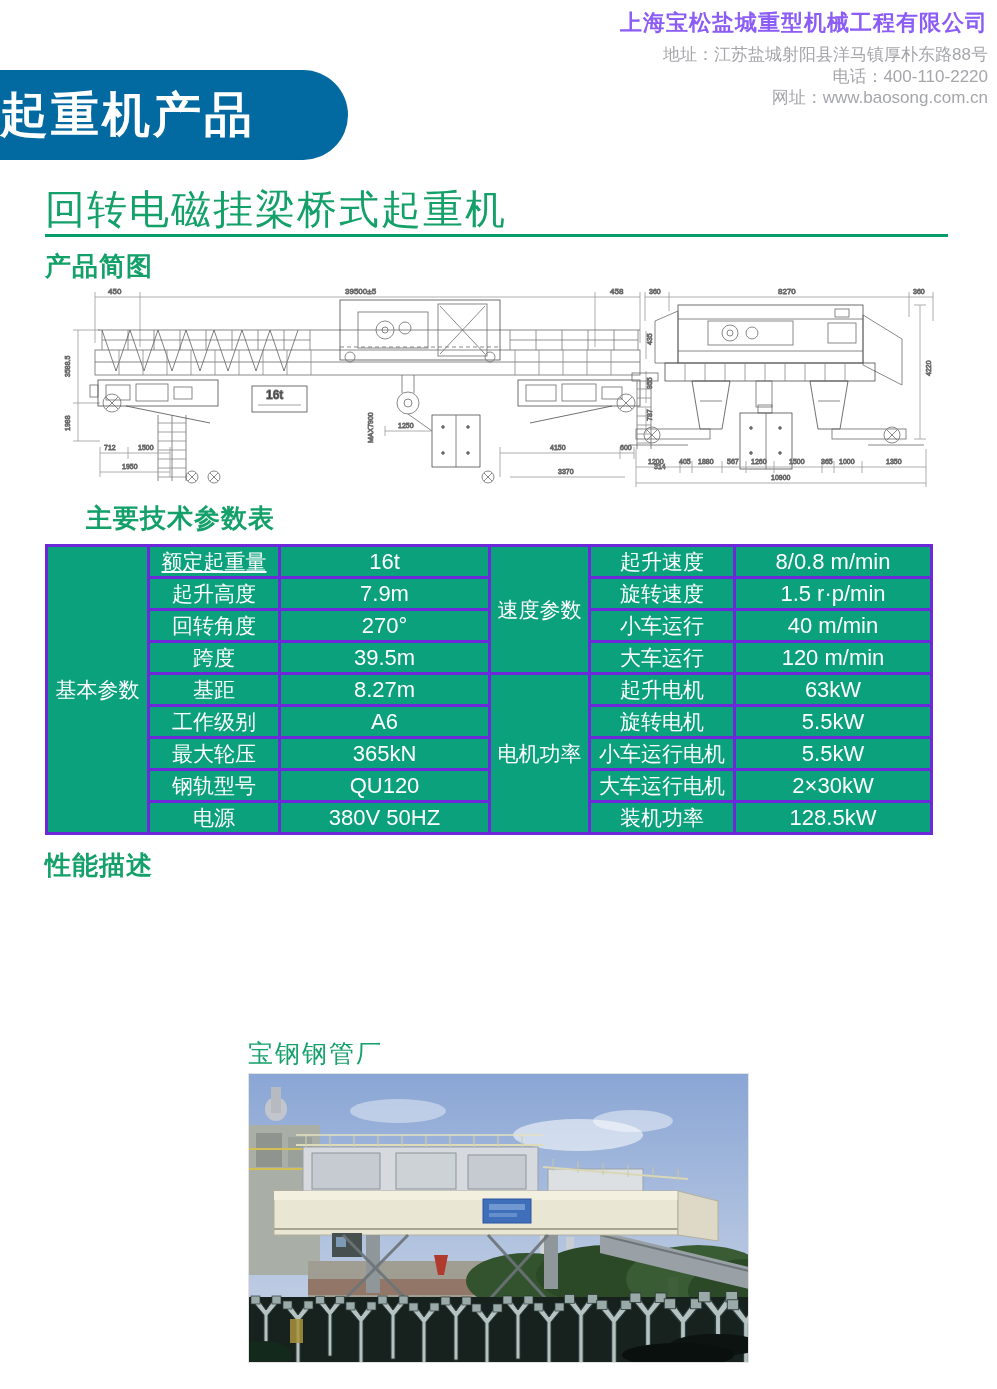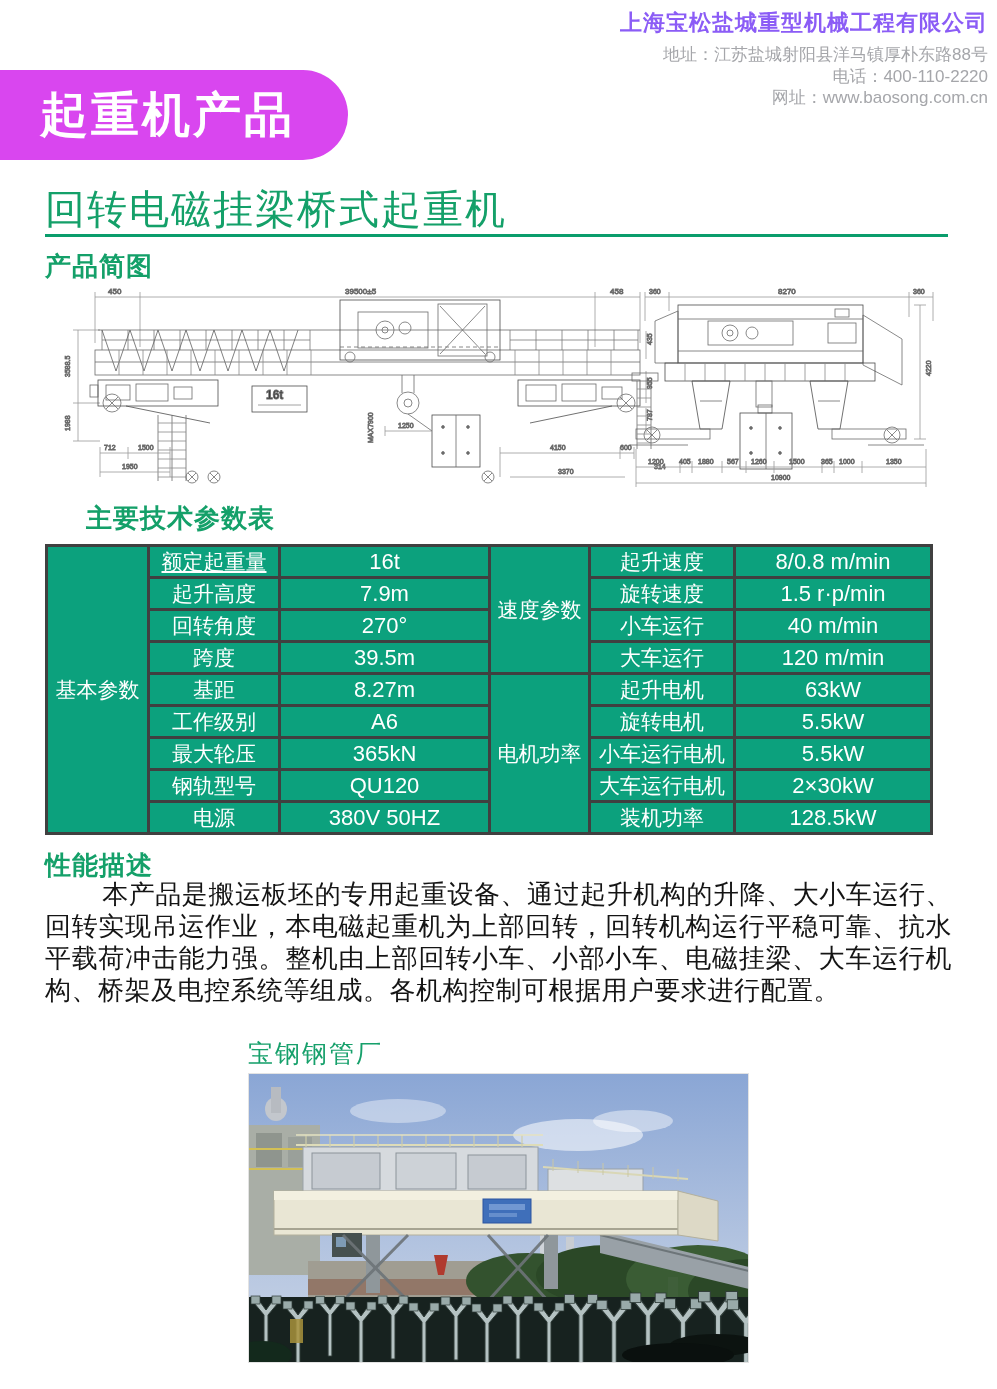--- a/index.html
+++ b/index.html
@@ -5,40 +5,40 @@
   html,body{margin:0;padding:0;background:#ffffff;}
   .page{position:relative;width:997px;height:1389px;background:#fff;overflow:hidden;
         font-family:"Liberation Sans","DejaVu Sans",sans-serif;}
 
   
   .header{position:absolute;top:8px;right:9px;text-align:right;}
   .company{font-size:22px;font-weight:bold;color:#8b5cf6;letter-spacing:1px;margin-bottom:6px;}
   .contact{font-size:17px;color:#a5a6aa;line-height:21.5px;}
 
   
-  .banner{position:absolute;left:0;top:70px;width:348px;height:90px;background:#d946ef;
+  .banner{position:absolute;left:0;top:70px;width:348px;height:90px;background:#0369a1;
           border-radius:0 46px 46px 0;display:flex;align-items:center;box-sizing:border-box;
-          padding-left:40px;}
+          }
   .banner-label{color:#ffffff;font-size:48px;font-weight:bold;letter-spacing:3px;}
 
   
   .product-title{position:absolute;left:45px;top:182px;font-size:40px;font-weight:normal;
                  color:#14a069;letter-spacing:2px;}
   .title-rule{position:absolute;left:45px;top:234px;width:903px;height:3px;background:#0a9d6c;}
 
   .sec-heading{position:absolute;left:45px;font-size:26px;font-weight:bold;color:#14a069;letter-spacing:1px;}
   .sec-diagram{top:249px;}
   .sec-spec{top:501px;margin-left:41px;}
   .sec-perf{top:848px;}
 
   .diagram-wrap{position:absolute;left:40px;top:281px;width:957px;height:212px;}
 
   
   .spec{position:absolute;left:45px;top:544px;border-collapse:collapse;table-layout:fixed;width:885px;}
-  .spec td{border:3px solid #404040;background:#0ca17d;color:#ffffff;text-align:center;
+  .spec td{border:3px solid #6d28d9;background:#0ca17d;color:#ffffff;text-align:center;
            vertical-align:middle;height:29px;padding:0;font-size:21px;line-height:1;}
   .spec td.val{font-size:22px;}
   .u{text-decoration:underline;}
 
   
   .perf-text{position:absolute;left:45px;top:878px;width:907px;margin:0;font-size:26px;
              color:#141414;line-height:32px;text-align:justify;text-indent:2.2em;
              letter-spacing:0.5px;}
 
   .photo-caption{position:absolute;left:248px;top:1037px;width:501px;text-align:left;
@@ -422,21 +422,20 @@
     <tr>
       <td>电源</td>
       <td class="val">380V 50HZ</td>
       <td>装机功率</td>
       <td class="val">128.5kW</td>
     </tr>
   </tbody>
     </table>
 
   <div class="sec-heading sec-perf">性能描述</div>
-  <p class="perf-text">本产品是搬运板坯的专用起重设备、通过起升机构的升降、大小车运行、回转实现吊运作业，本电磁起重机为上部回转，回转机构运行平稳可靠、抗水平载荷冲击能力强。整机由上部回转小车、小部小车、电磁挂梁、大车运行机构、桥架及电控系统等组成。各机构控制可根据用户要求进行配置。</p>
 
   <div class="photo-caption">宝钢钢管厂</div>
 
   <div class="photo-wrap">
     <svg width="501" height="290" viewBox="0 0 501 290">
       <defs>
         <linearGradient id="sky" x1="0" y1="0" x2="0" y2="1">
           <stop offset="0" stop-color="#8aa6d5"></stop>
             <stop offset="0.6" stop-color="#b3c4e0"></stop>
             <stop offset="1" stop-color="#ccd6e6"></stop>

